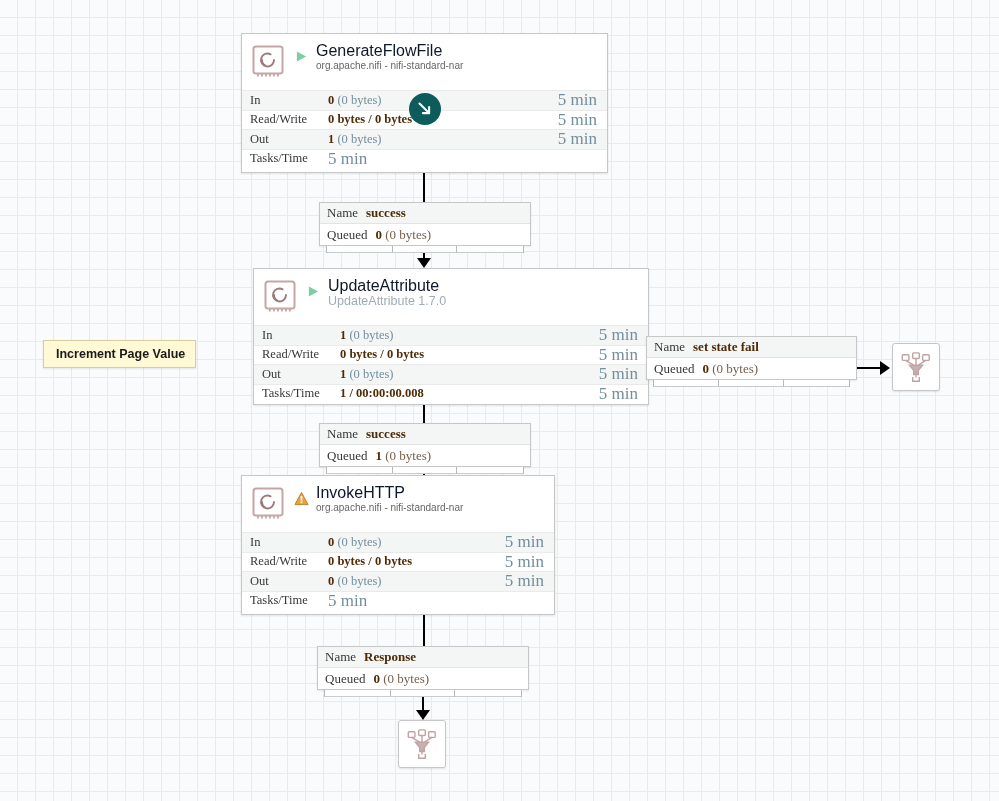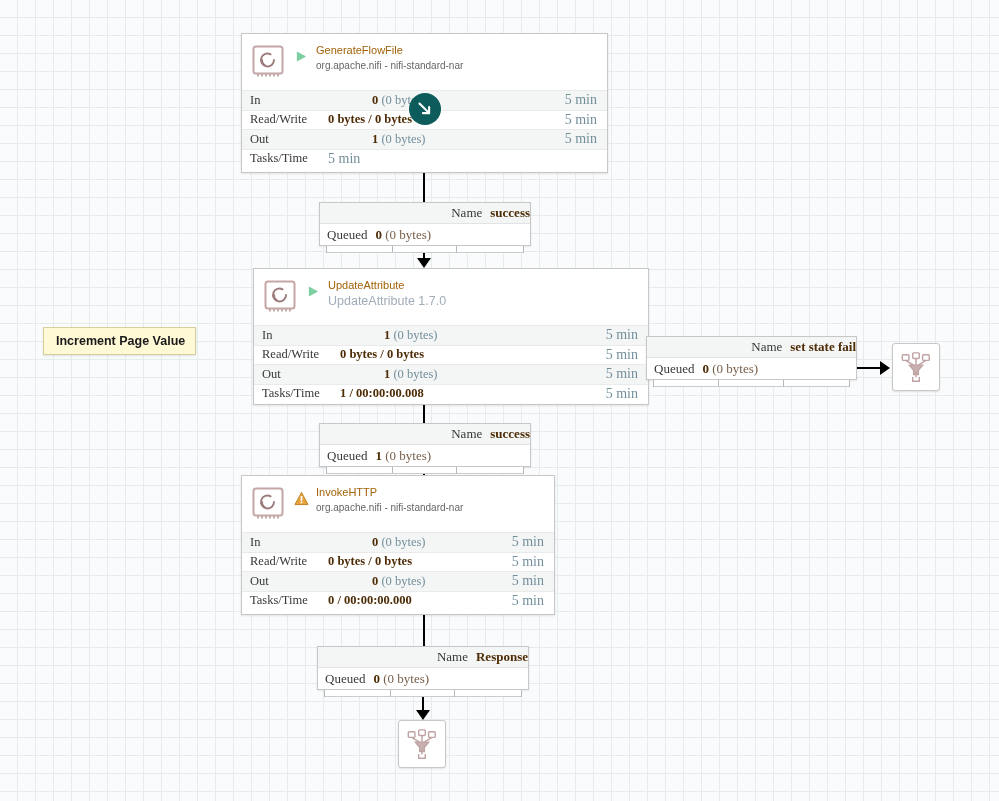--- a/index.html
+++ b/index.html
@@ -55,22 +55,22 @@
     margin-top: 7px;
     margin-right: 6px;
     text-align: center;
   }
   .proc-titles {
     flex: 1 1 auto;
     min-width: 0;
     overflow: hidden;
   }
   .proc-name {
-    font-size: 11px;
-    color: #a16207;
+    font-size: 16px;
+    color: #0f172a;
     line-height: 17px;
     white-space: nowrap;
     overflow: hidden;
     text-overflow: ellipsis;
   }
   .proc-type {
     font-size: 12.5px;
     color: #a0acb8;
     line-height: 15px;
     white-space: nowrap;
@@ -88,21 +88,21 @@
 
   .stat-row {
     display: flex;
     align-items: center;
     height: 19.5px;
     font-size: 12.5px;
     border-top: 1px solid #eaeaea;
     box-sizing: border-box;
     font-family: "Liberation Serif", serif;
   }
-  .stat-row.alt { background: #f4f6f6; gap: 44px; }
+  .stat-row.alt { background: #f4f6f6; }
   .stat-label {
     width: 86px;
     flex: 0 0 86px;
     padding-left: 8px;
     box-sizing: border-box;
     color: #373737;
     font-size: 12.5px;
   }
   .stat-value {
     flex: 1 1 auto;
@@ -111,21 +111,21 @@
     white-space: nowrap;
   }
   .stat-value b {
     color: #4e2c06;
     font-weight: bold;
   }
   .stat-time {
     flex: 0 0 auto;
     padding-right: 10px;
     color: #728e9b;
-    font-size: 14px;
+    font-size: 17px;
   }
 
   
   .connection-label {
     position: absolute;
     background: #ffffff;
     border: 1px solid #c7c7c7;
     box-sizing: border-box;
     box-shadow: 0 1px 2px rgba(0,0,0,0.08);
     font-family: "Liberation Serif", serif;
@@ -134,21 +134,20 @@
     display: flex;
     align-items: center;
     height: 21px;
     font-size: 13px;
     padding-left: 7px;
     box-sizing: border-box;
   }
   .conn-row.name-row {
     background: #f4f6f6;
     border-bottom: 1px solid #e3e3e3;
-    justify-content: flex-end;
   }
   .conn-key {
     color: #373737;
     margin-right: 8px;
   }
   .conn-val {
     color: #4e2c06;
     font-weight: bold;
   }
   .conn-val .sub {
@@ -267,21 +266,21 @@
   <div class="edge edge-v" style="left:423px; top:405px; height:19px;"></div>
 
   <div class="edge edge-v" style="left:423px; top:466px; height:17px;"></div>
   <div class="arrow-down" style="left:417px; top:478px;"></div>
 
   <div class="edge edge-v" style="left:423px; top:614px; height:33px;"></div>
 
   <div class="edge edge-v" style="left:422px; top:690px; height:26px;"></div>
   <div class="arrow-down" style="left:416px; top:710px;"></div>
 
-  <div class="canvas-label" style="left:43px; top:327px;padding-left:12px;">Increment Page Value</div>
+  <div class="canvas-label" style="left:43px; top:340px;padding-left:12px;">Increment Page Value</div>
 
   <div class="processor" style="left:241px; top:33px; width:367px; height:140px;">
     <div class="proc-header">
       <div class="proc-icon">
         <svg viewBox="0 0 36 36" width="36" height="36">
           <rect x="3.5" y="3.5" width="29" height="27" rx="2.5" ry="2.5" fill="#ffffff" stroke="#c5a6a6" stroke-width="2"></rect>
           <path d="M24 17 a6.5 6.5 0 1 1 -3.4 -5.7" fill="none" stroke="#9d7b7b" stroke-width="1.9" stroke-linecap="round"></path>
           <path d="M12 17 a6.5 6.5 0 0 0 3.4 5.7" fill="none" stroke="#9d7b7b" stroke-width="1.9" stroke-linecap="round"></path>
           <g fill="#c5a6a6">
             <rect x="7" y="30.5" width="1.8" height="3"></rect>
@@ -468,21 +467,20 @@
       <div class="stat-value"><b>0 bytes / 0 bytes</b> <span></span></div>
       <div class="stat-time">5 min</div>
     </div>
     <div class="stat-row alt">
       <div class="stat-label">Out</div>
       <div class="stat-value"><b>0</b> <span>(0 bytes)</span></div>
       <div class="stat-time">5 min</div>
     </div>
     <div class="stat-row">
       <div class="stat-label">Tasks/Time</div>
-      <div class="stat-value"><b>0 / 00:00:00.000</b> <span></span></div>
       <div class="stat-time">5 min</div>
     </div>
   </div>
 
   <div class="connection-label" style="left:317px; top:646px; width:212px; height:44px;">
     <div class="conn-row name-row">
       <span class="conn-key">Name</span>
       <span class="conn-val">Response</span>
     </div>
     <div class="conn-row">

